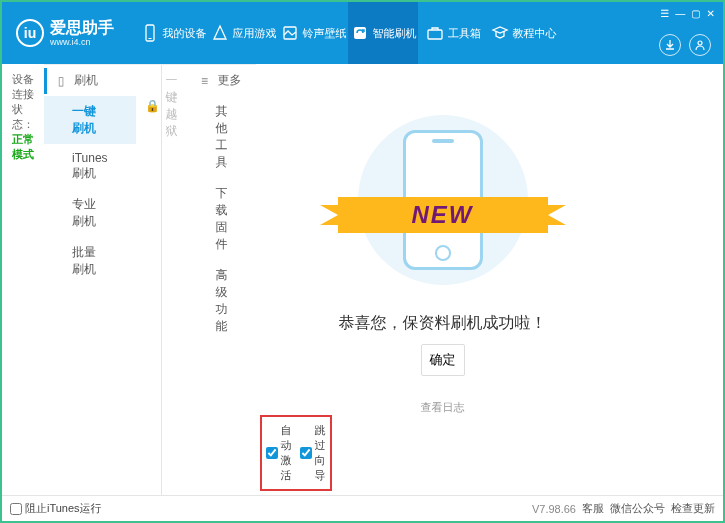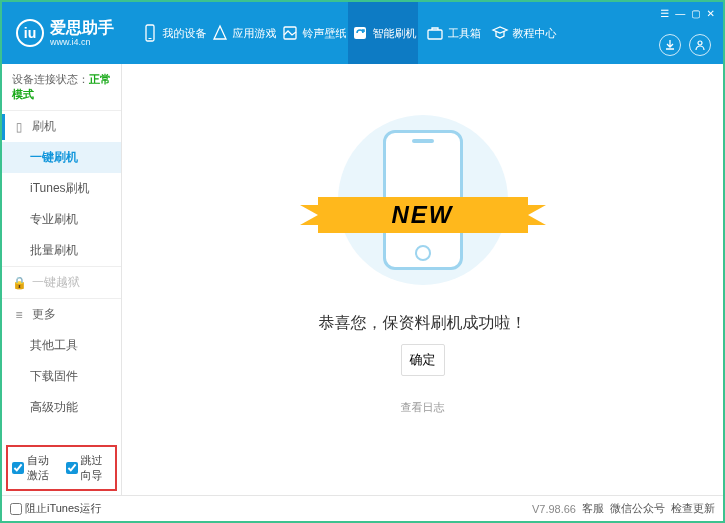--- a/index.html
+++ b/index.html
@@ -11,21 +11,21 @@
   .logo-text { font-size: 16px; font-weight: bold; line-height: 1.1; }
   .logo-sub { font-size: 9px; opacity: 0.9; }
   .nav { display: flex; height: 100%; margin-left: 10px; }
   .nav-item { width: 70px; display: flex; flex-direction: row; align-items: center; justify-content: center; gap: 3px; font-size: 11px; cursor: pointer; }
   .nav-item.active { background: #0d7bc4; }
   .nav-icon { width: 20px; height: 20px; display: flex; align-items: center; justify-content: center; }
   .right-icons { position: absolute; right: 8px; top: 6px; display: flex; gap: 6px; font-size: 10px; }
   .circle-btn { width: 22px; height: 22px; border: 1.5px solid rgba(255,255,255,0.8); border-radius: 50%; display: flex; align-items: center; justify-content: center; cursor: pointer; }
   .big-circles { position: absolute; right: 12px; bottom: 8px; display: flex; gap: 8px; }
   .body { flex: 1; display: flex; overflow: hidden; }
-  .sidebar { width: 120px; border-right: 1px solid #e5e5e5; display: flex; flex-direction: column; font-size: 12px; }
+  .sidebar { width: 160px; border-right: 1px solid #e5e5e5; display: flex; flex-direction: row; font-size: 12px; }
   .conn-status { padding: 8px 10px; color: #666; font-size: 11px; }
   .conn-mode { color: #19a919; font-weight: bold; }
   .sb-section { border-top: 1px solid #eee; }
   .sb-head { padding: 7px 10px; color: #666; display: flex; align-items: center; gap: 6px; cursor: pointer; }
   .sb-head .ico { width: 14px; display: inline-block; text-align: center; color: #888; }
   .sb-item { padding: 7px 28px 7px 28px; color: #555; cursor: pointer; }
   .sb-item.active { background: #e6f3fb; color: #1296db; font-weight: bold; }
   .sb-sub { display:block; }
   .blue-bar { width: 3px; background: #1296db; height: 26px; position: absolute; left: 0; }
   .sb-head-flash { position: relative; }
@@ -33,21 +33,21 @@
   .bottom-area { margin-top: auto; }
   .checkboxes { border: 2px solid #e03b3b; margin: 4px; padding: 6px 4px; display: flex; gap: 8px; align-items: center; font-size: 11px; }
   .cb { display: flex; align-items: center; gap: 3px; color: #444; }
   .cb input { width: 12px; height: 12px; accent-color: #1296db; }
   .main { flex: 1; display: flex; flex-direction: column; align-items: center; justify-content: center; position: relative; }
   .illus { width: 190px; height: 170px; position: relative; margin-top: -30px; }
   .illus-circle { width: 170px; height: 170px; background: #eaf6fc; border-radius: 50%; position: absolute; left: 10px; top: 0; }
   .phone { width: 80px; height: 140px; background: #fff; border: 3px solid #9dd4ef; border-radius: 12px; position: absolute; left: 55px; top: 15px; }
   .phone::before { content: ""; position: absolute; top: 6px; left: 50%; transform: translateX(-50%); width: 22px; height: 4px; background: #9dd4ef; border-radius: 2px; }
   .phone::after { content: ""; position: absolute; bottom: 6px; left: 50%; transform: translateX(-50%); width: 12px; height: 12px; border: 2px solid #9dd4ef; border-radius: 50%; }
-  .ribbon { position: absolute; left: -10px; top: 82px; width: 210px; height: 36px; background: #ffb81c; display: flex; align-items: center; justify-content: center; font-weight: 900; font-size: 24px; color: #000000; font-style: italic; letter-spacing: 2px; }
+  .ribbon { position: absolute; left: -10px; top: 82px; width: 210px; height: 36px; background: #ffb81c; display: flex; align-items: center; justify-content: center; font-weight: 900; font-size: 24px; color: #701a75; font-style: italic; letter-spacing: 2px; }
   .ribbon::before, .ribbon::after { content: ""; position: absolute; width: 0; height: 0; border: 18px solid #ffb81c; }
   .ribbon::before { left: -18px; border-left-color: transparent; border-top-width: 10px; border-bottom-width: 10px; top: 8px; }
   .ribbon::after { right: -18px; border-right-color: transparent; border-top-width: 10px; border-bottom-width: 10px; top: 8px; }
   .success-msg { margin-top: 28px; font-size: 16px; color: #333; }
   .ok-btn { margin-top: 10px; border: 1px solid #ddd; background: #fff; padding: 6px 8px; font-size: 13px; cursor: pointer; border-radius: 2px; }
   .log-link { margin-top: 24px; color: #999; font-size: 11px; cursor: pointer; }
   .statusbar { height: 26px; border-top: 1px solid #e5e5e5; display: flex; align-items: center; padding: 0 8px; font-size: 11px; color: #555; }
   .statusbar .left { display: flex; align-items: center; gap: 4px; }
   .statusbar .right { margin-left: auto; display: flex; gap: 6px; align-items: center; }
   .status-link { cursor: pointer; }

